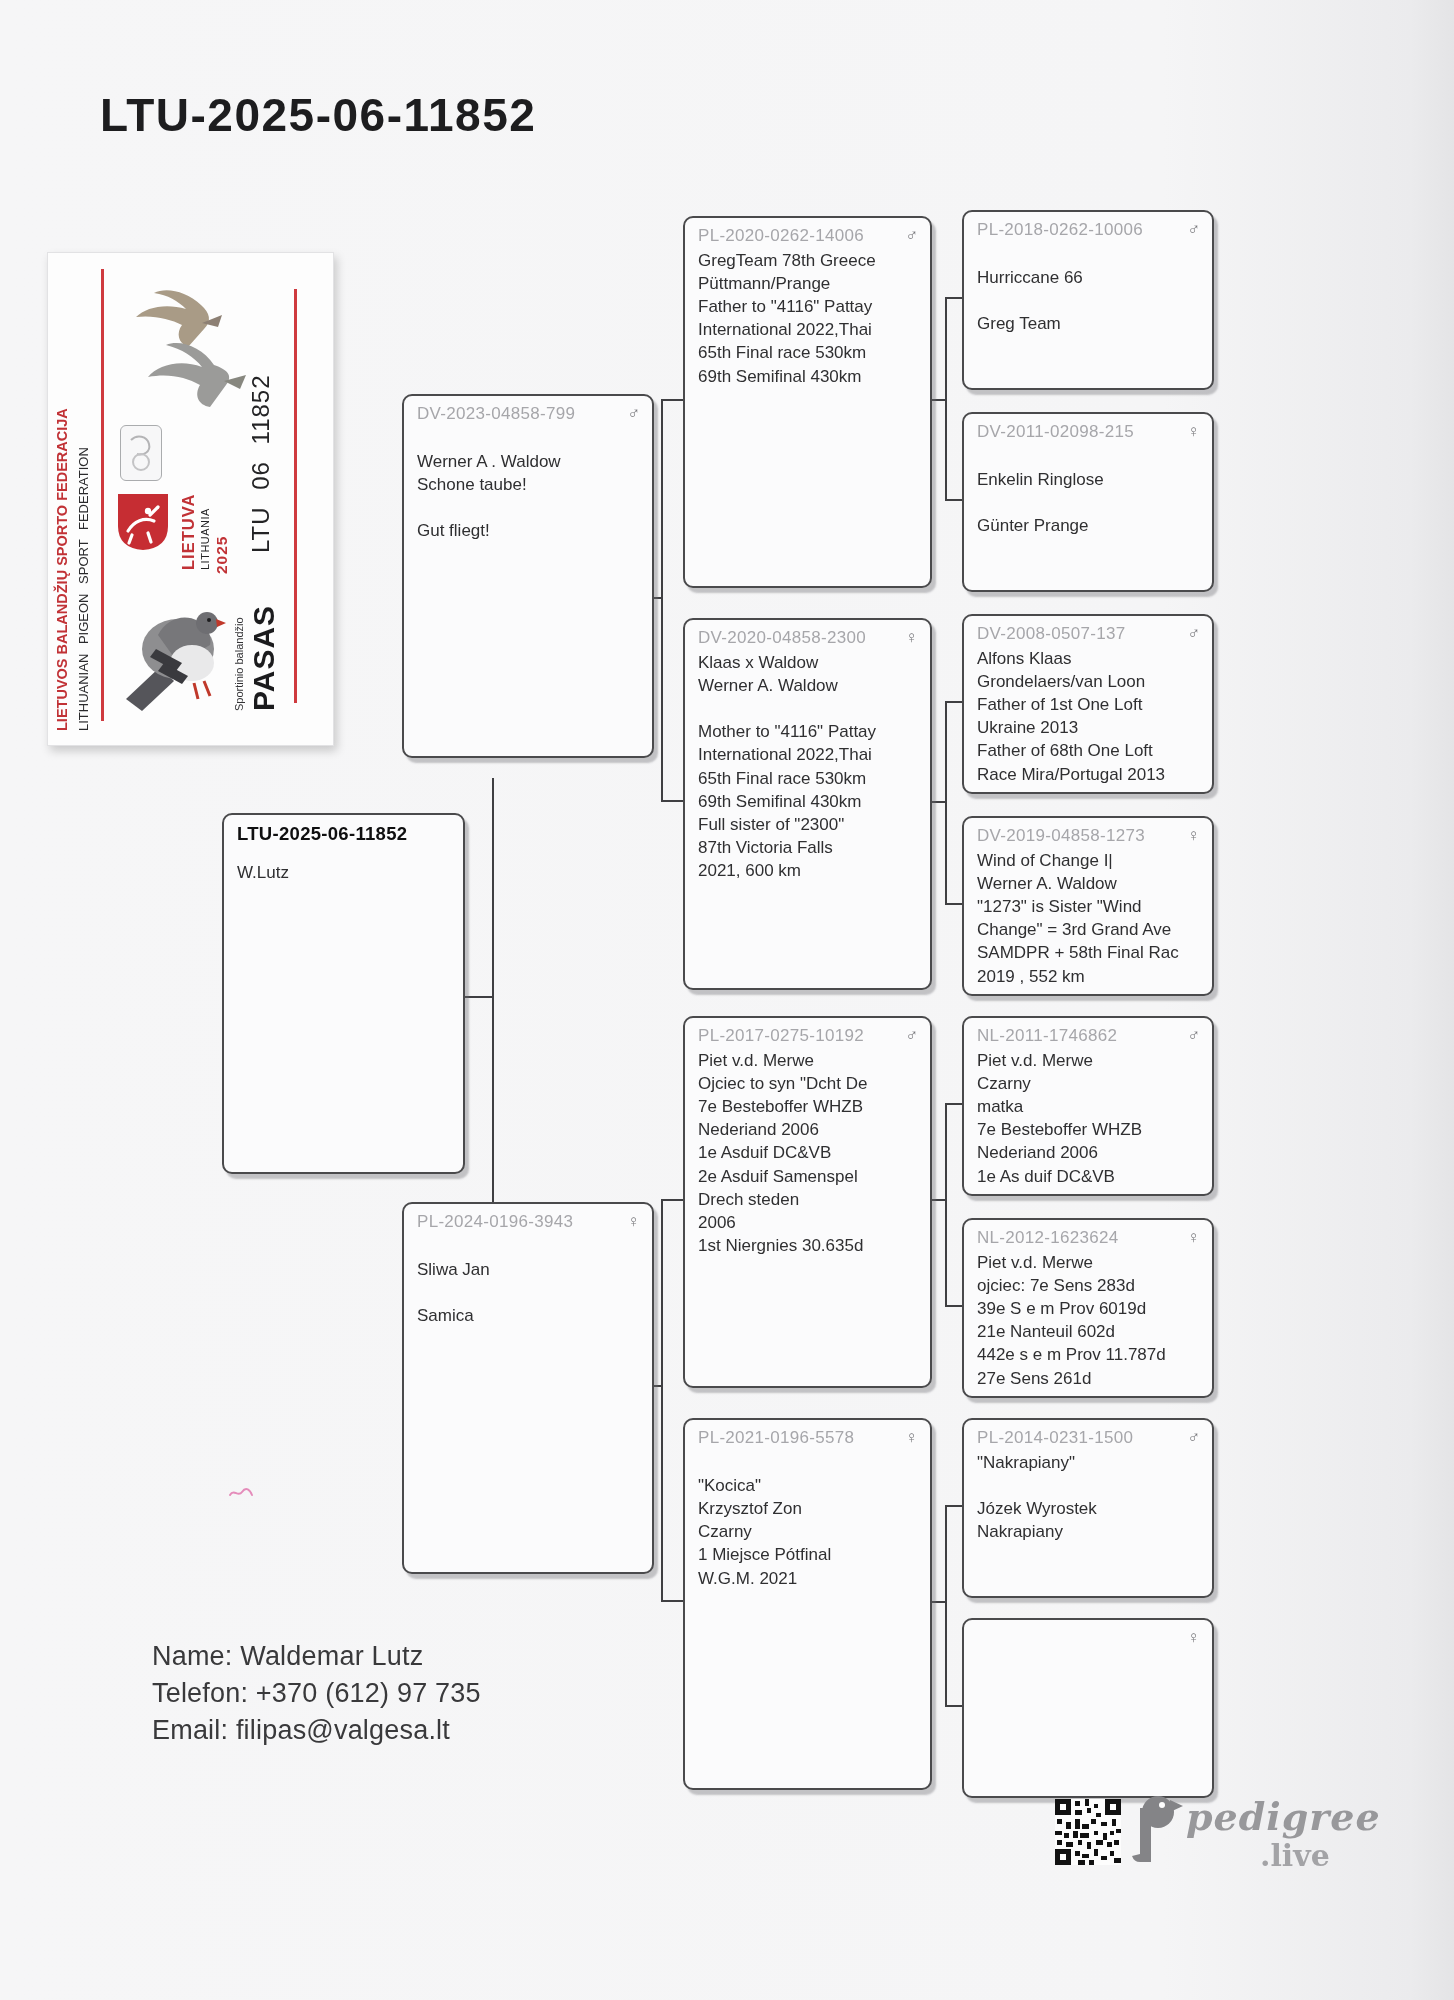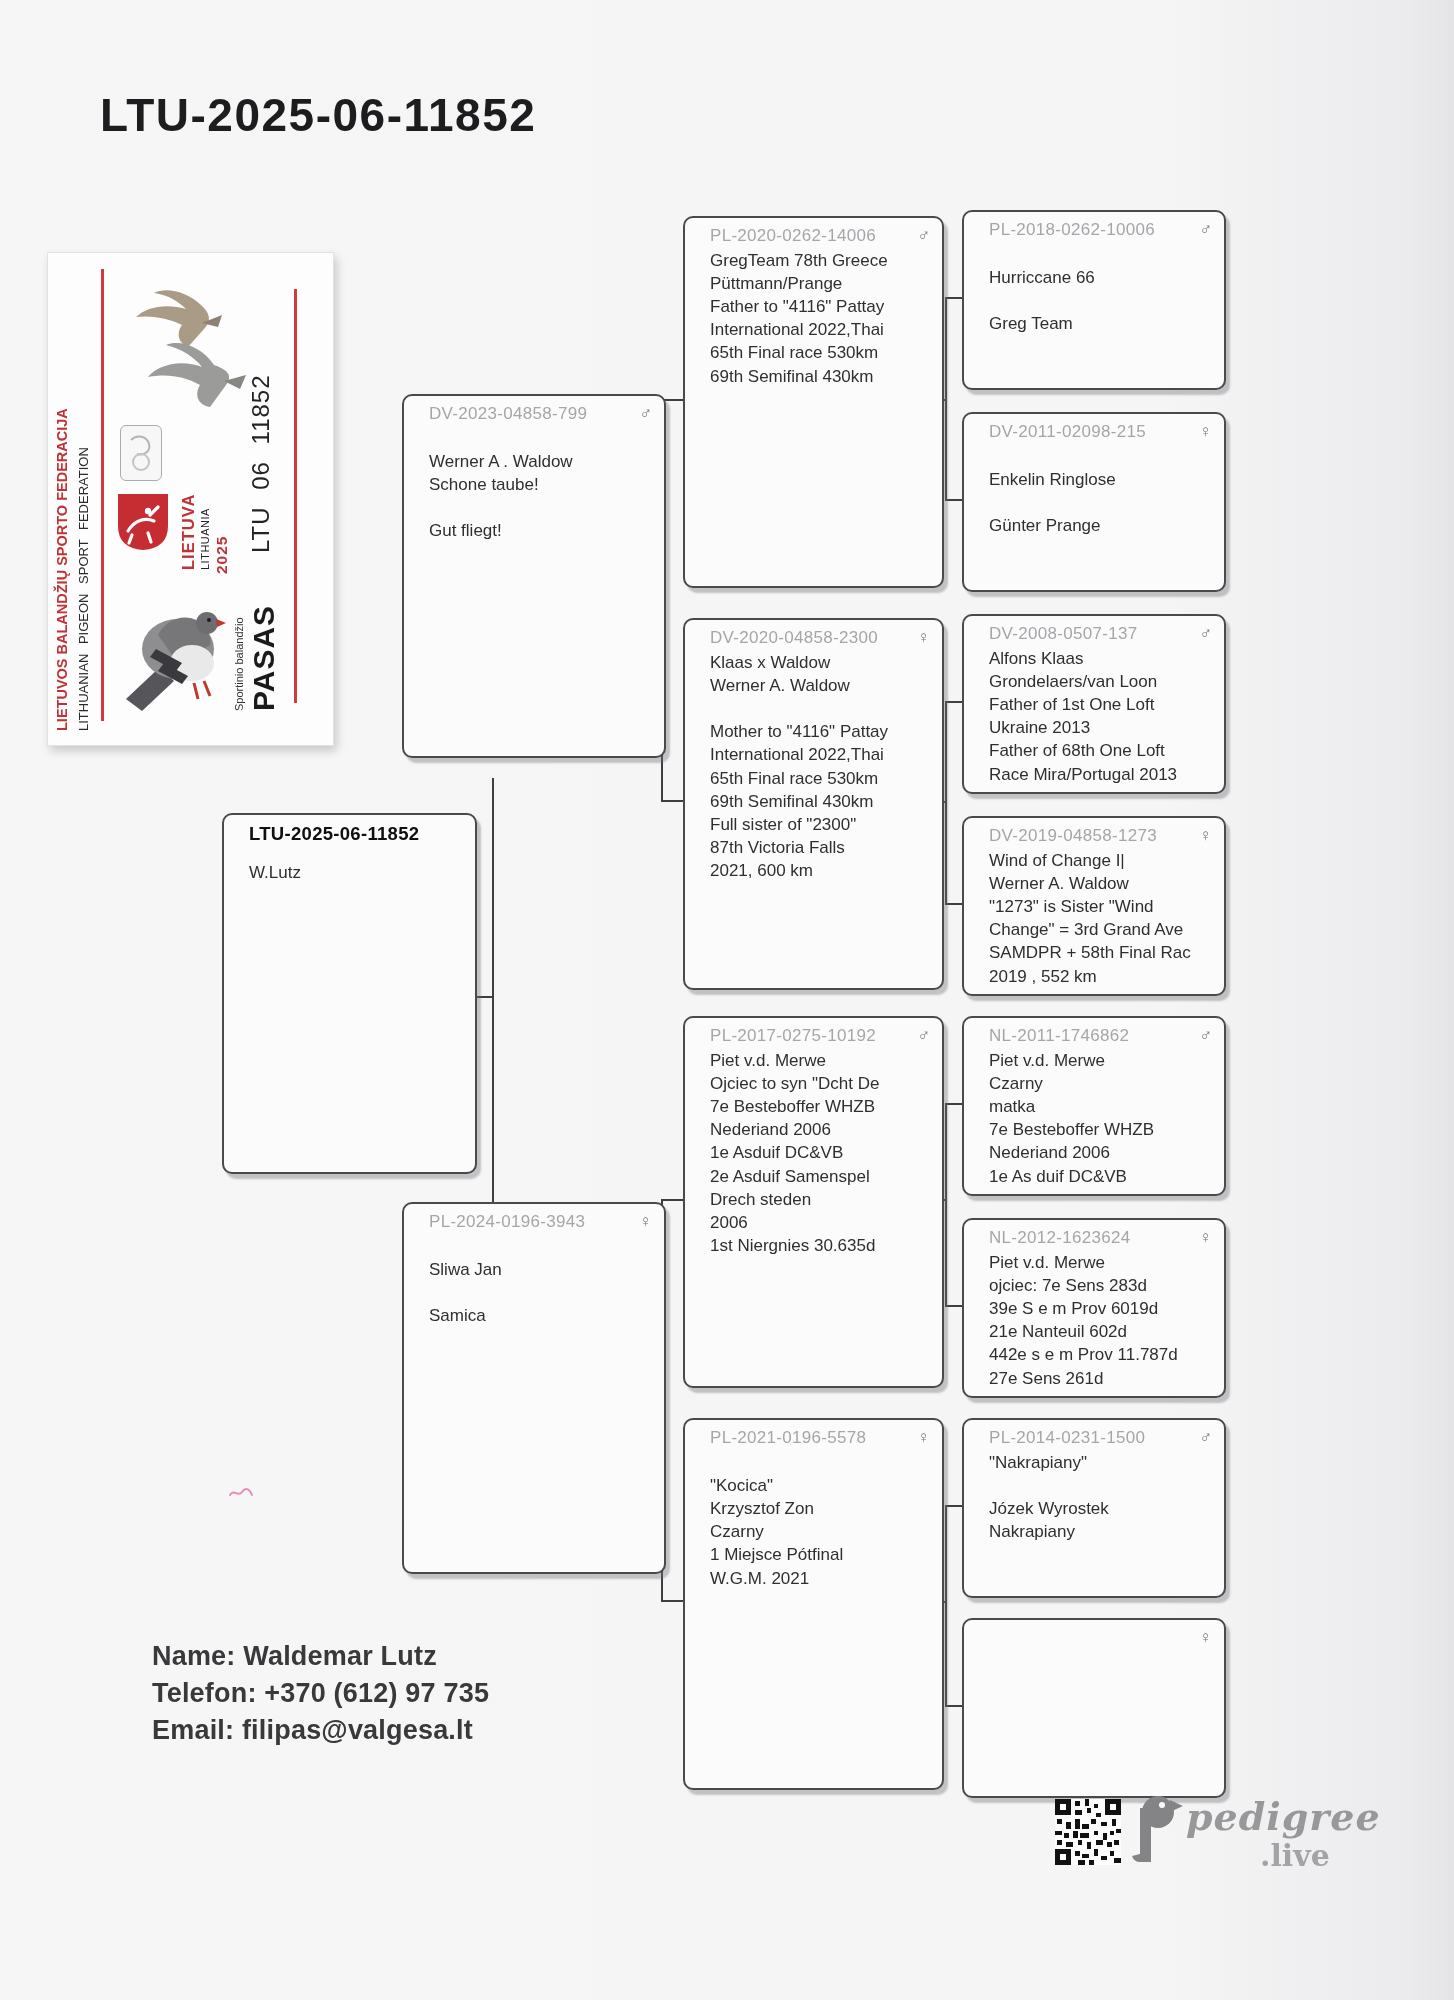--- a/index.html
+++ b/index.html
@@ -9,21 +9,20 @@
     font-family:"Liberation Sans", sans-serif; overflow:hidden;
   }
   .page-title {
     position:absolute; left:100px; top:88px; font-size:46px; font-weight:bold;
     color:#1d1d1f; letter-spacing:1.5px;
   }
   
   .pbox {
     position:absolute; background:#fbfbfc; border:2px solid #4a4a4c; border-radius:10px;
     box-shadow:4px 5px 2px rgba(110,110,115,.38);
-    padding-left:12px;
   }
   .pbox-head { display:flex; justify-content:space-between; align-items:flex-start; padding:8px 12px 0 13px; }
   .ring { color:#a6a6aa; font-size:17px; letter-spacing:.3px; }
   .sex  { color:#77777b; font-size:17px; line-height:1; padding-top:1px; }
   .pbox-body {
     padding:3px 13px 10px 13px; font-size:17px; line-height:1.36;
     color:#2f2f31; white-space:pre-line;
   }
   .subject .ring { color:#0f0f10; font-weight:bold; font-size:18.5px; }
   .subject .pbox-body { padding-top:16px; }
@@ -48,21 +47,21 @@
     border:1px solid #aaacae; border-radius:6px; background:#f7f7f8;
   }
   .lt-name   { left:131px; top:222px; height:95px; font-size:16.5px; font-weight:bold; color:#c13236; letter-spacing:1px; }
   .lt-name-en{ left:151px; top:222px; height:95px; font-size:11px; color:#232325; letter-spacing:.5px; }
   .lt-year   { left:165px; top:226px; height:95px; font-size:15.5px; font-weight:bold; color:#c13236; letter-spacing:1px; }
   .ring-short{ left:199px; top:120px; height:180px; font-size:24px; font-weight:500; color:#232325; word-spacing:9px; letter-spacing:1px; }
   .pasas-sm  { left:185px; top:322px; height:136px; font-size:11px; color:#333336; }
   .pasas-big { left:199px; top:316px; height:142px; font-size:30px; font-weight:bold; color:#1b1b1d; letter-spacing:1px; }
   
   .owner {
-    position:absolute; left:152px; top:1638px; font-size:27px; font-weight:bold;
+    position:absolute; left:152px; top:1638px; font-size:27px; font-weight:normal;
     color:#39393b; line-height:37px; letter-spacing:.2px;
   }
   
   .qr { position:absolute; left:1055px; top:1799px; width:66px; height:66px; }
   .brand-p { position:absolute; left:1128px; top:1790px; width:56px; height:80px; }
   .brand-name { position:absolute; left:1186px; top:1794px; font-family:"DejaVu Serif", serif; font-weight:600; font-size:38px; color:#98989b; letter-spacing:1px;font-style:italic; }
   .brand-tld  { position:absolute; left:1260px; top:1838px; font-family:"DejaVu Serif", serif; font-weight:600; font-size:30px; color:#a3a3a6; }
   .scan-mark { position:absolute; left:228px; top:1486px; opacity:.85; }
 </style>
 </head>

